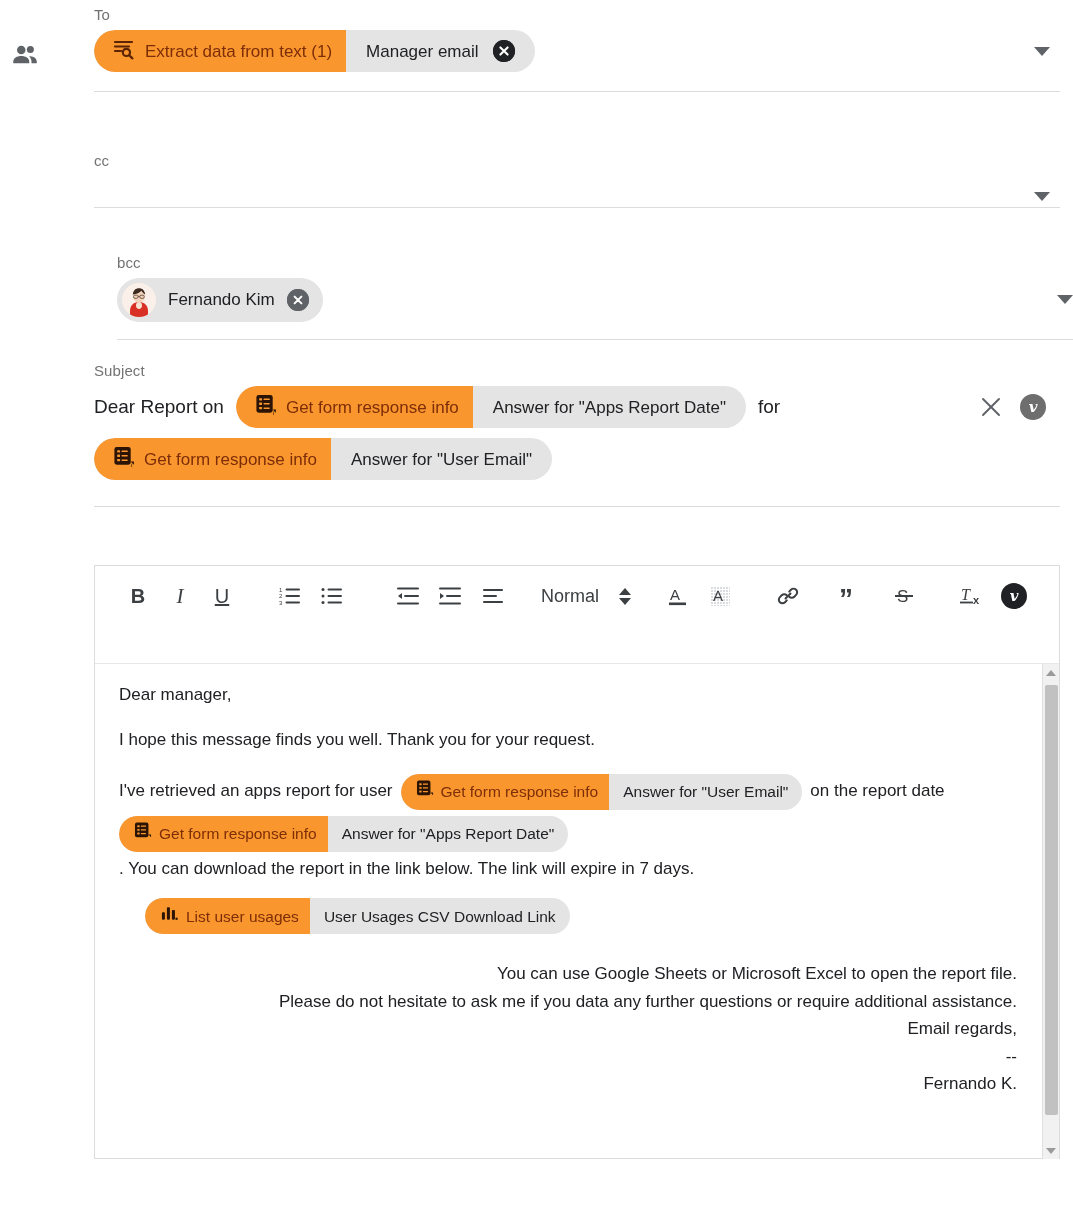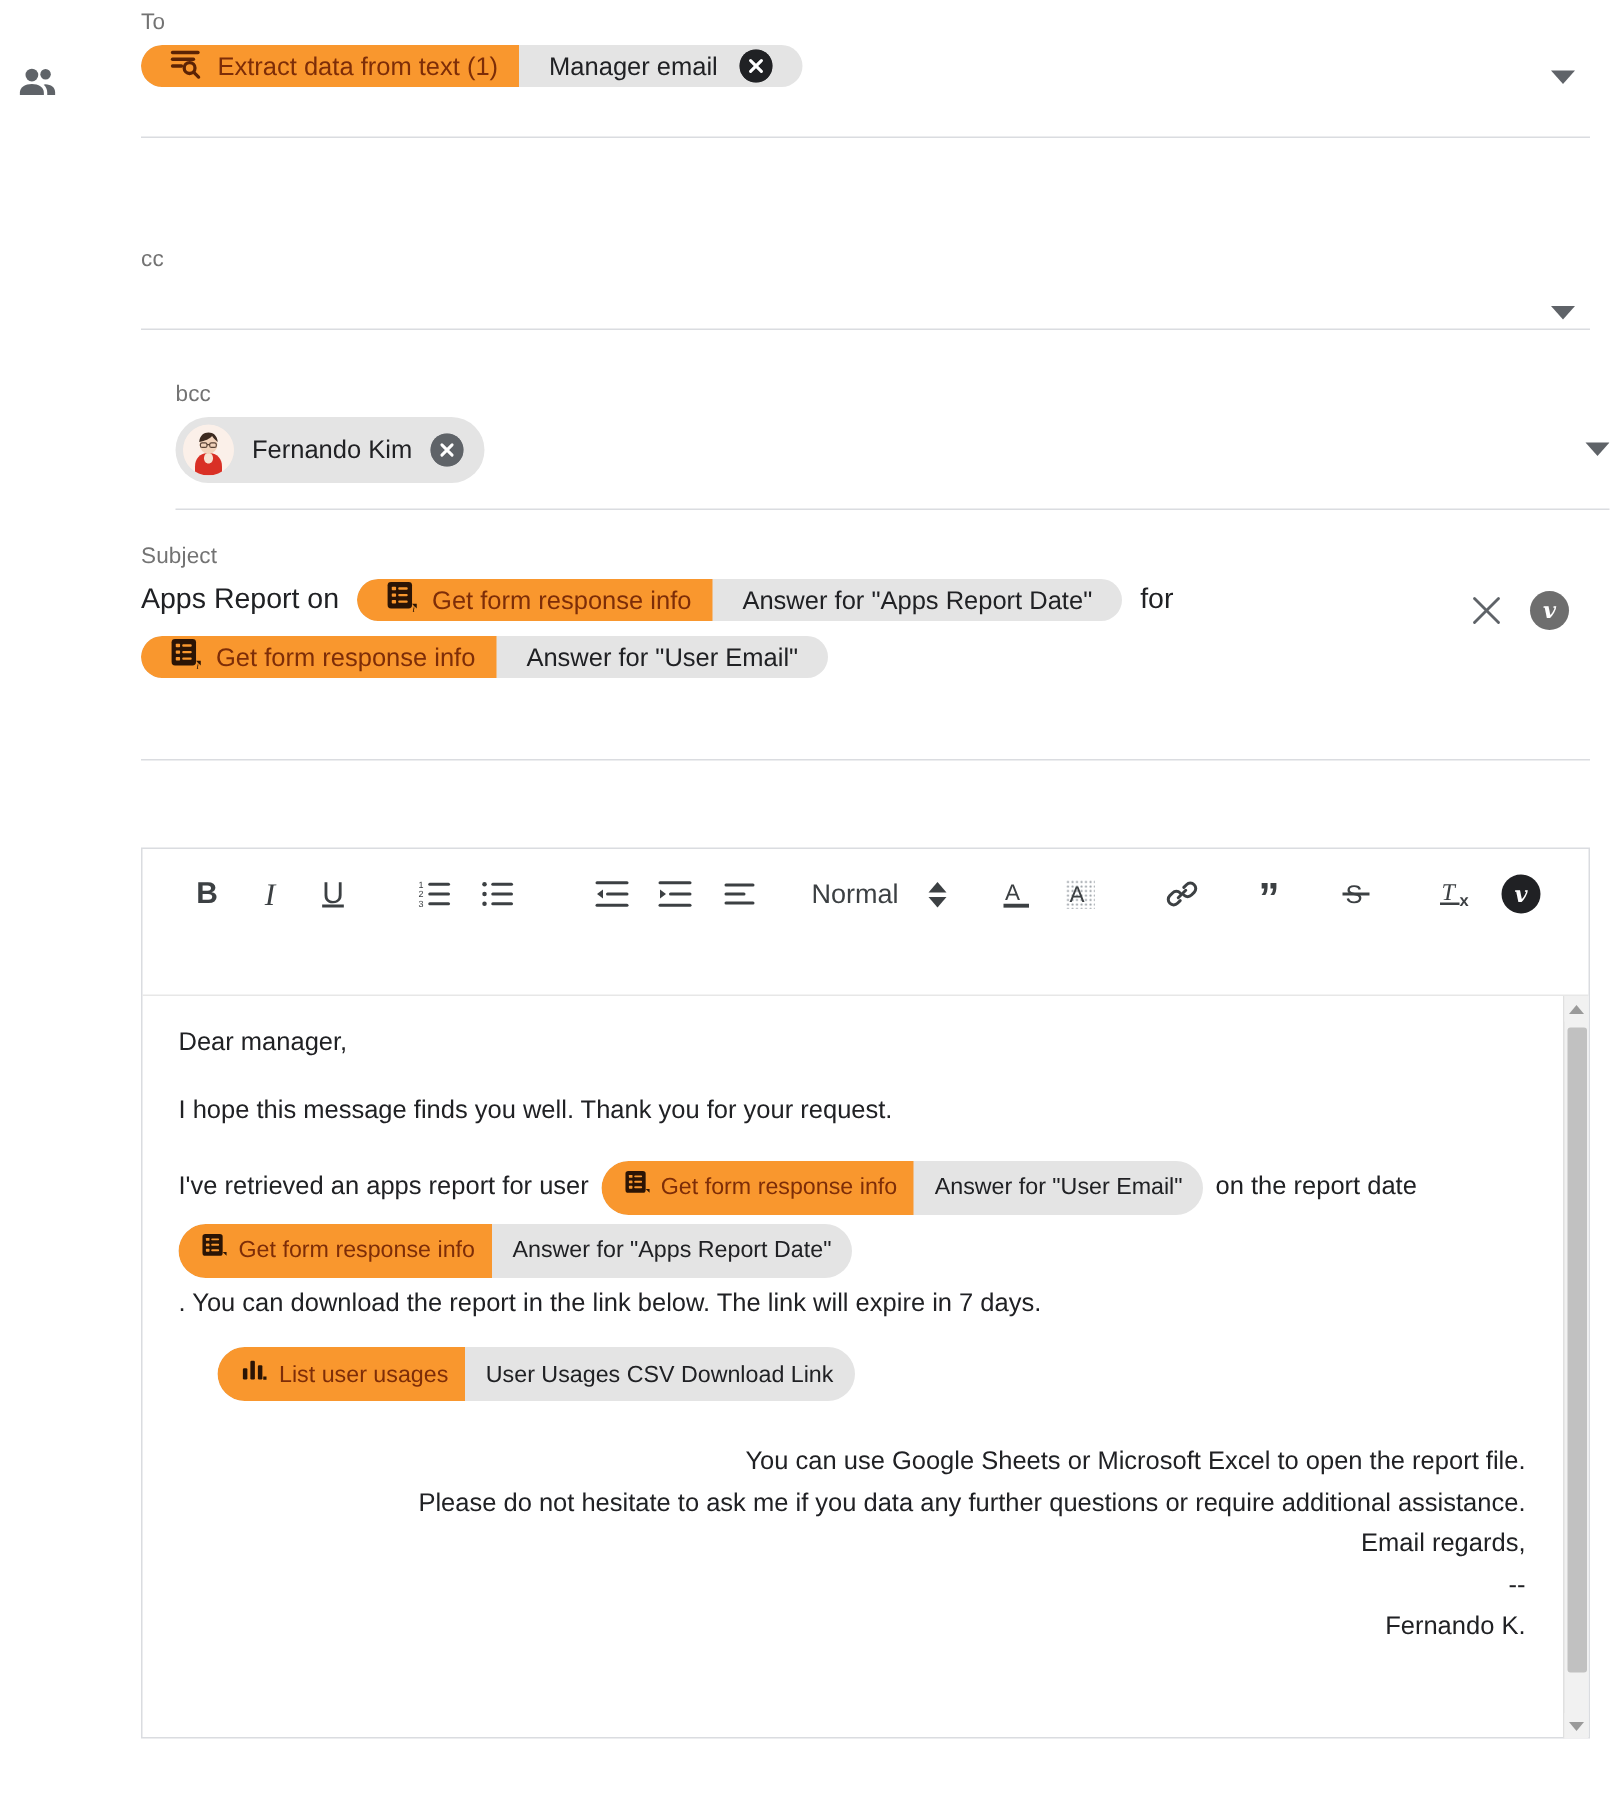--- a/index.html
+++ b/index.html
@@ -29,21 +29,21 @@
   .field-body { display: flex; align-items: flex-start; flex-wrap: wrap; }
   .caret {
     position: absolute; right: 10px;
     width: 0; height: 0;
     border-left: 8px solid transparent;
     border-right: 8px solid transparent;
     border-top: 9px solid #5f6368;
   }
 
   #row-to  { top: 6px;   height: 86px; }
-  #row-cc  { top: 164px; height: 56px; }
+  #row-cc  { top: 152px; height: 56px; }
   #row-bcc { top: 254px; height: 86px; margin-left: 23px; }
   #row-subject { top: 362px; height: 145px; }
 
   #row-to .caret  { top: 41px; }
   #row-cc .caret  { top: 40px; }
   #row-bcc .caret { top: 41px; }
 
   
   .chip {
     display: inline-flex; align-items: stretch;
@@ -59,21 +59,21 @@
     border-radius: 999px 0 0 999px;
   }
   .chip-source-label {
     color: #7d2d08; font-size: 17px; white-space: nowrap; line-height: 1;
   }
   .chip-value {
     display: inline-flex; align-items: center;
     padding: 0 20px;
     color: #202124; font-size: 17px; white-space: nowrap; line-height: 1;
   }
-  .chip.lg { height: 28px; }
+  .chip.lg { height: 42px; }
   .chip.sm { height: 36px; }
   .chip.sm .chip-source-label, .chip.sm .chip-value { font-size: 15.5px; }
   .chip.sm .chip-source { padding: 0 11px 0 14px; gap: 7px; }
   .chip.sm .chip-value { padding: 0 14px; }
 
   
   .glyph { flex: 0 0 auto; display: block; }
 
   
   .recipient {
@@ -257,21 +257,21 @@
         </svg>
       </span>
     </span>
   </div>
   <span class="caret"></span>
 </div>
 
 <div class="field" id="row-subject">
   <div class="field-label">Subject</div>
   <div class="subject-line">
-    <span>Apps Report on</span>
+    <span>Dear Report on</span>
 
     <span class="chip lg">
       <span class="chip-source">
         <span class="glyph">
           <svg width="23" height="23" viewBox="0 0 24 24">
             <rect x="2.5" y="2" width="17" height="18.5" rx="2.4" fill="#2b1405"></rect>
             <rect x="5.4" y="5.4" width="3" height="2.4" rx=".5" fill="#f9972e"></rect>
             <rect x="5.4" y="10" width="3" height="2.4" rx=".5" fill="#f9972e"></rect>
             <rect x="5.4" y="14.6" width="3" height="2.4" rx=".5" fill="#f9972e"></rect>
             <rect x="9.9" y="5.8" width="6.6" height="1.6" rx=".7" fill="#f9972e"></rect>

